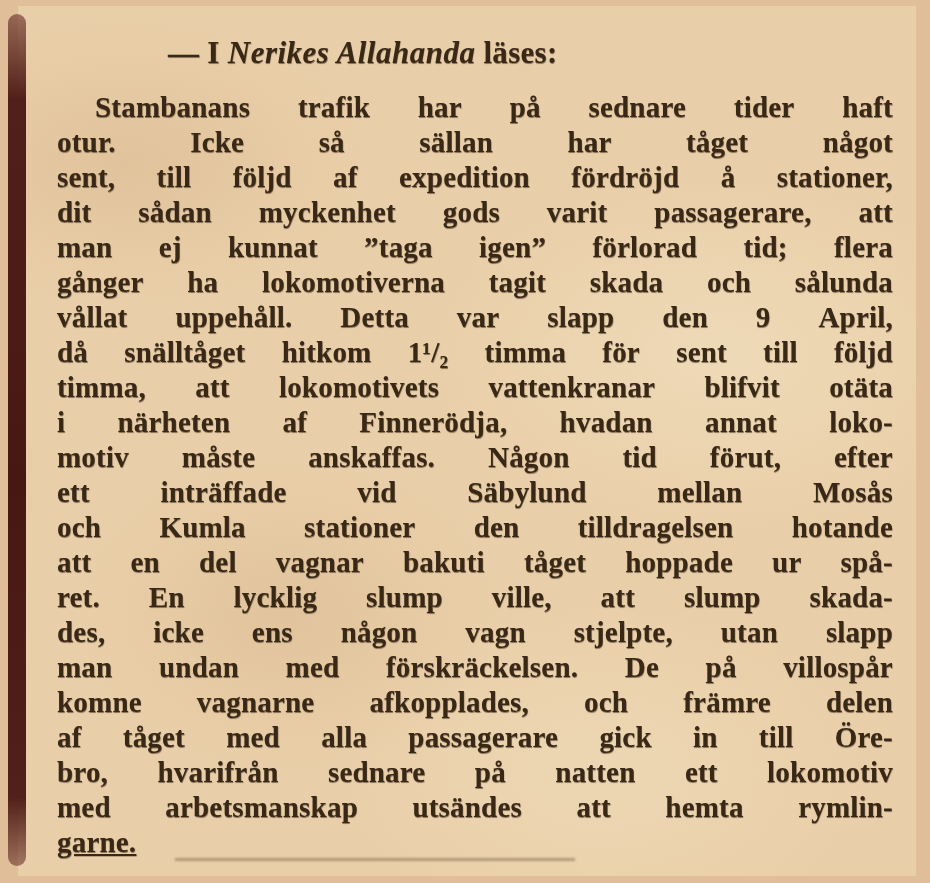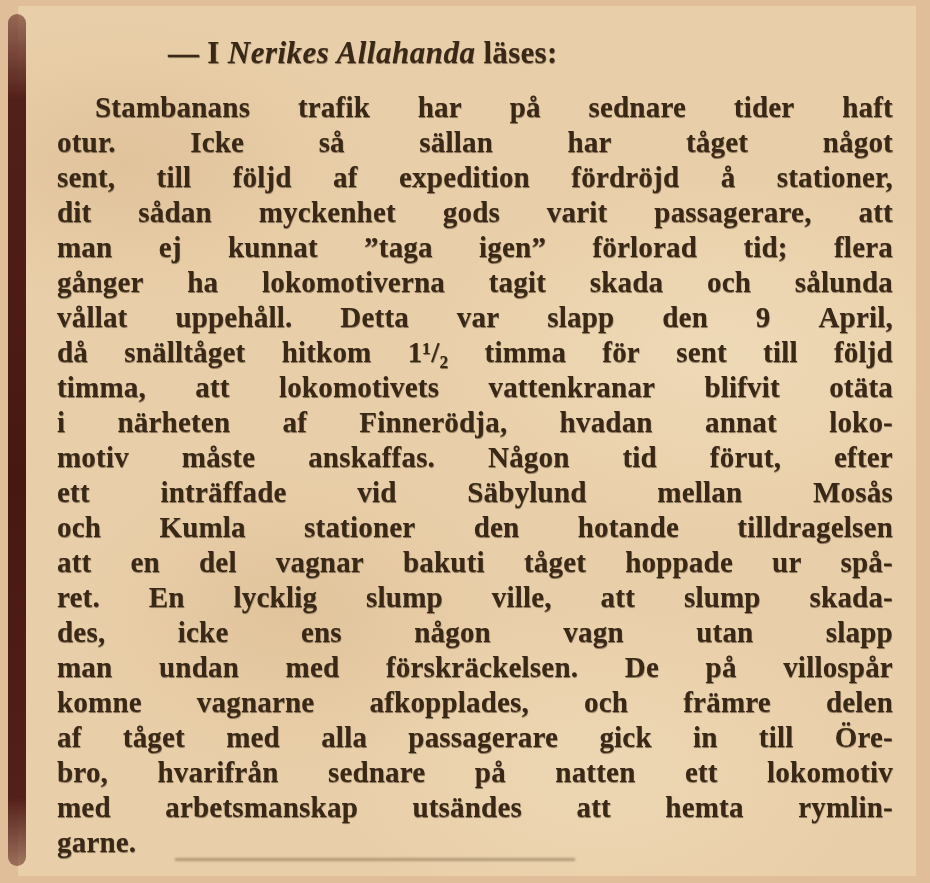--- a/index.html
+++ b/index.html
@@ -41,21 +41,21 @@
     letter-spacing:0.3px;
     white-space:nowrap;
   }
   .header-line .np-name{font-style:italic;letter-spacing:0.5px;}
   .line{
     display:flex;justify-content:space-between;
     height:35px;line-height:35px;
     font-size:29px;letter-spacing:0.2px;
   }
   .line.indent{padding-left:38px;}
-  .line.solo{display:block;}
+  .line.solo{display:block;text-decoration:underline;}
 </style>
 </head>
 <body style="--page-bg: #e0be99; --paper-bg: #e9cfa9; --ink: #3a2817; --bar: #52201a;">
 
 <div class="paper"></div>
 <div class="edge-bar"></div>
 <div class="rule-fragment"></div>
 
 <div class="text-block">
   <div class="header-line"><span>— I </span><span class="np-name">Nerikes Allahanda</span><span> läses:</span></div>
@@ -169,22 +169,22 @@
         <span>vid</span>
         <span>Säbylund</span>
         <span>mellan</span>
         <span>Mosås</span>
       </div>
       <div class="line">
         <span>och</span>
         <span>Kumla</span>
         <span>stationer</span>
         <span>den</span>
+        <span>tilldragelsen</span>
         <span>hotande</span>
-        <span>tilldragelsen</span>
       </div>
       <div class="line">
         <span>att</span>
         <span>en</span>
         <span>del</span>
         <span>vagnar</span>
         <span>bakuti</span>
         <span>tåget</span>
         <span>hoppade</span>
         <span>ur</span>
@@ -199,20 +199,21 @@
         <span>att</span>
         <span>slump</span>
         <span>skada-</span>
       </div>
       <div class="line">
         <span>des,</span>
         <span>icke</span>
         <span>ens</span>
         <span>någon</span>
         <span>vagn</span>
+        <span>stjelpte,</span>
         <span>utan</span>
         <span>slapp</span>
       </div>
       <div class="line">
         <span>man</span>
         <span>undan</span>
         <span>med</span>
         <span>förskräckelsen.</span>
         <span>De</span>
         <span>på</span>

